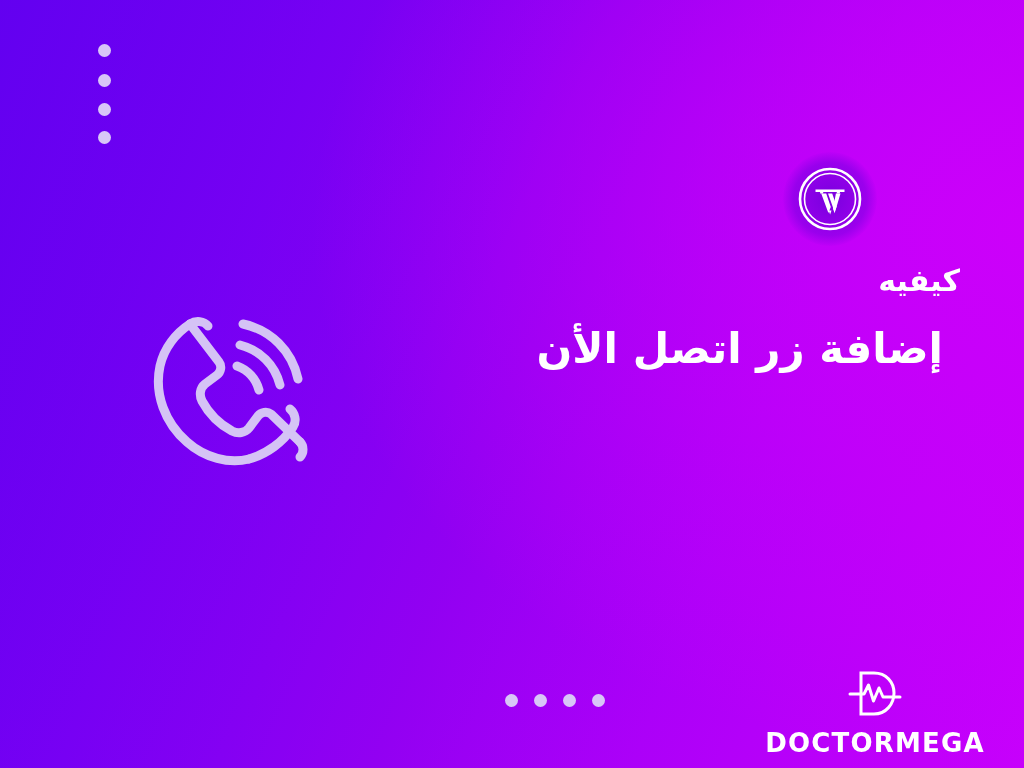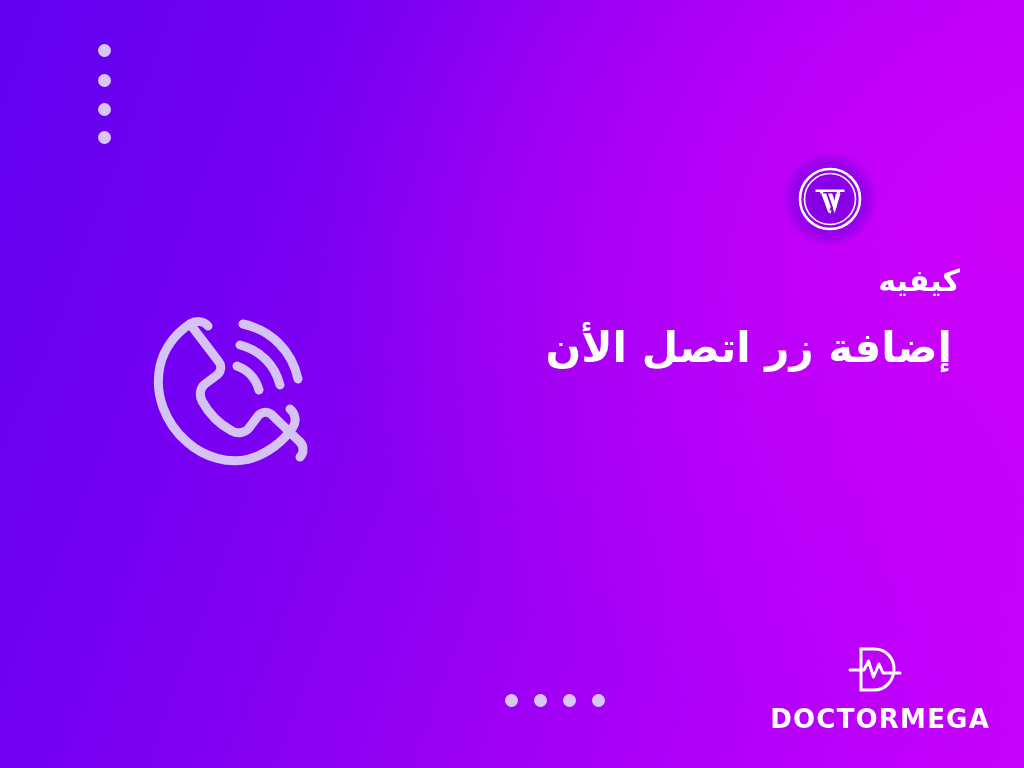--- a/index.html
+++ b/index.html
@@ -88,31 +88,31 @@
     font-weight: 700;
     line-height: 1.25;
     margin: 0 0 16px 0;
     padding-left: 0;
   }
   #headline .line {
     font-family: "DejaVu Sans", "Liberation Sans", sans-serif;
     font-size: 42px;
     font-weight: 700;
     line-height: 1.5;
-    margin: 8px;
+    margin: 17px;
     letter-spacing: 0px;
   }
 
   
   #brand {
     position: absolute;
     right: 34px;
-    bottom: 36px;
+    bottom: 12px;
     width: 230px;
-    text-align: right;
+    text-align: center;
     color: #FFFFFF;
   }
   #brand .mark { display: block; margin: 0 auto 10px auto; }
   #brand .wordmark {
     font-family: "DejaVu Sans", "Liberation Sans", sans-serif;
     font-size: 26px;
     font-weight: 700;
     letter-spacing: 1.2px;
     line-height: 1;
     margin: 0;

